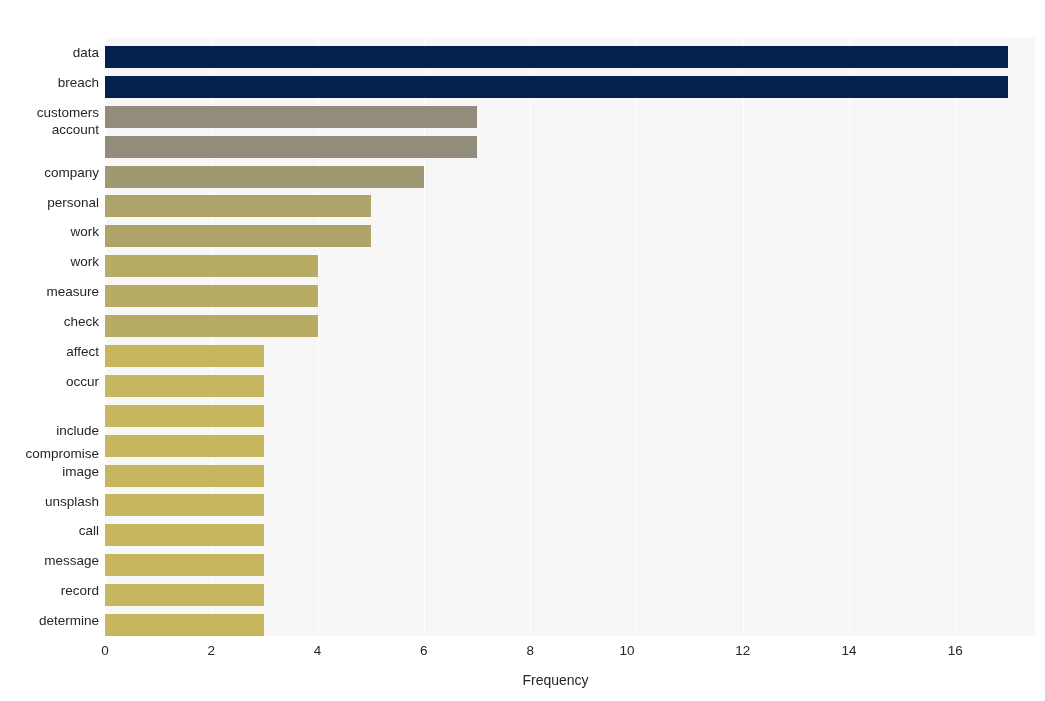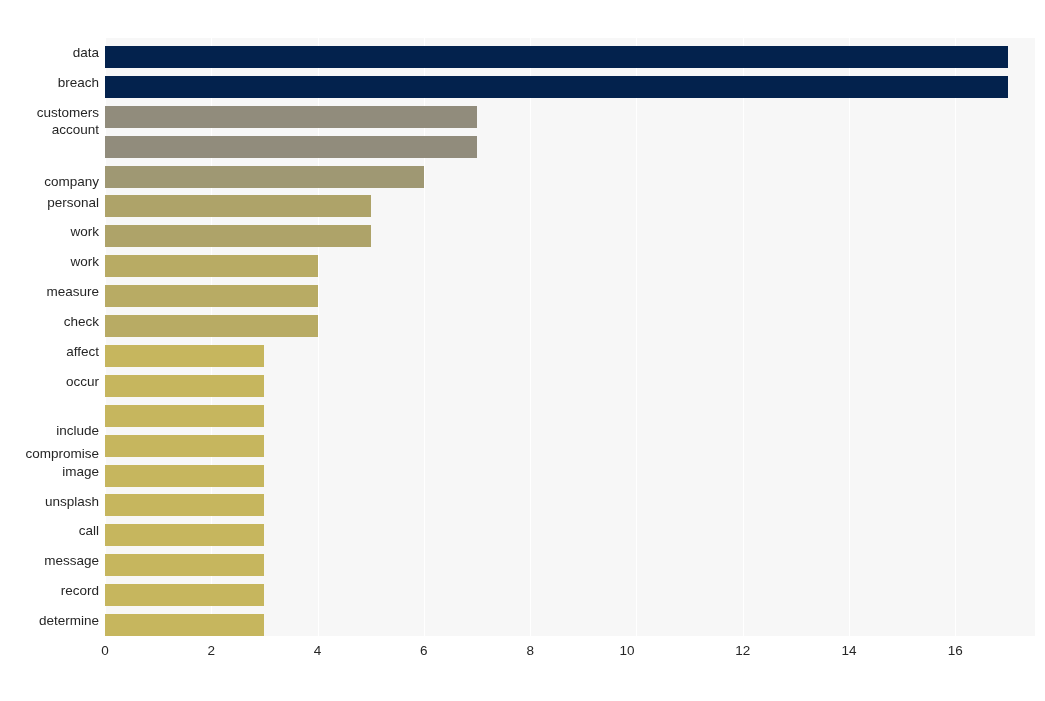--- a/index.html
+++ b/index.html
@@ -152,21 +152,21 @@
           <div class="bar" title="determine: 3" style="width: 159.429px; background: rgb(198, 182, 94);"></div>
         </div>
       </div>
   </div>
 
   <div class="ylabels" id="ylabels">
       <div class="ylabel" style="top: 8px;">data</div>
       <div class="ylabel" style="top: 37.9px;">breach</div>
       <div class="ylabel" style="top: 67.8px;">customers</div>
       <div class="ylabel" style="top: 85px;">account</div>
-      <div class="ylabel" style="top: 137px;">company</div>
+      <div class="ylabel" style="top: 128px;">company</div>
       <div class="ylabel" style="top: 157.5px;">personal</div>
       <div class="ylabel" style="top: 187.4px;">work</div>
       <div class="ylabel" style="top: 217.3px;">work</div>
       <div class="ylabel" style="top: 247.2px;">measure</div>
       <div class="ylabel" style="top: 277.1px;">check</div>
       <div class="ylabel" style="top: 307px;">affect</div>
       <div class="ylabel" style="top: 336.9px;">occur</div>
       <div class="ylabel" style="top: 386px;">include</div>
       <div class="ylabel" style="top: 396.7px; margin-top: 12px;">compromise</div>
       <div class="ylabel" style="top: 426.6px;">image</div>
@@ -182,14 +182,17 @@
       <div class="xtick" style="left: 211.286px;">2</div>
       <div class="xtick" style="left: 317.571px;">4</div>
       <div class="xtick" style="left: 423.857px;">6</div>
       <div class="xtick" style="left: 530.143px;">8</div>
       <div class="xtick" style="left: 627px;">10</div>
       <div class="xtick" style="left: 742.714px;">12</div>
       <div class="xtick" style="left: 849px;">14</div>
       <div class="xtick" style="left: 955.286px;">16</div>
     </div>
 
+  <div class="xaxis-title">
+    <span class="xaxis-title-inner">Frequency</span>
+  </div>
 
 </div>
 
 </body></html>

